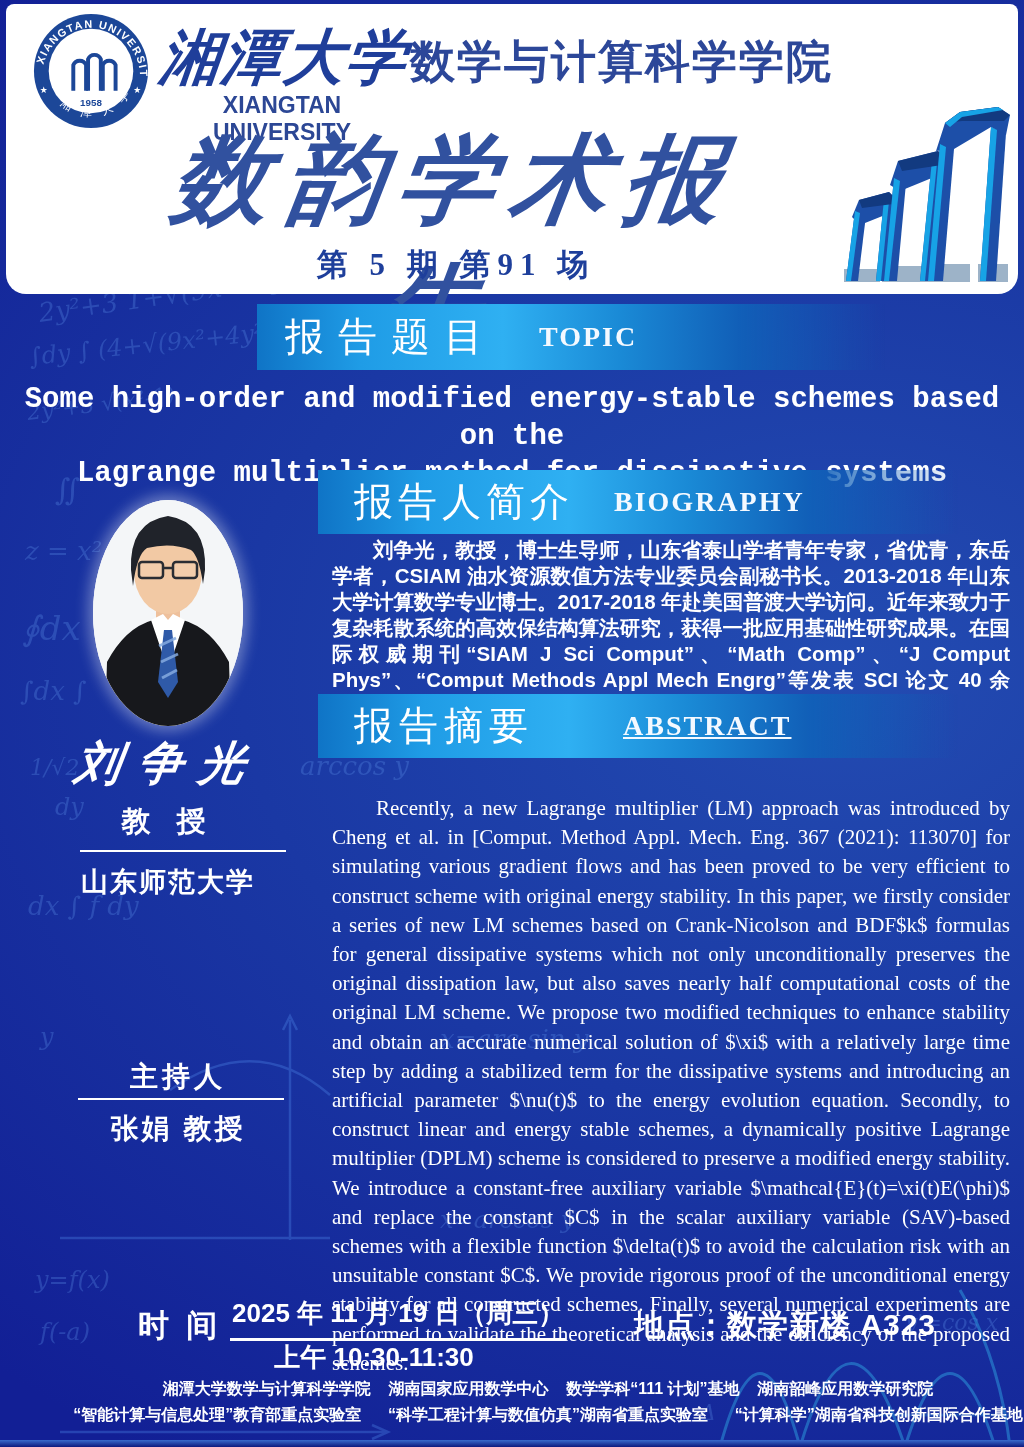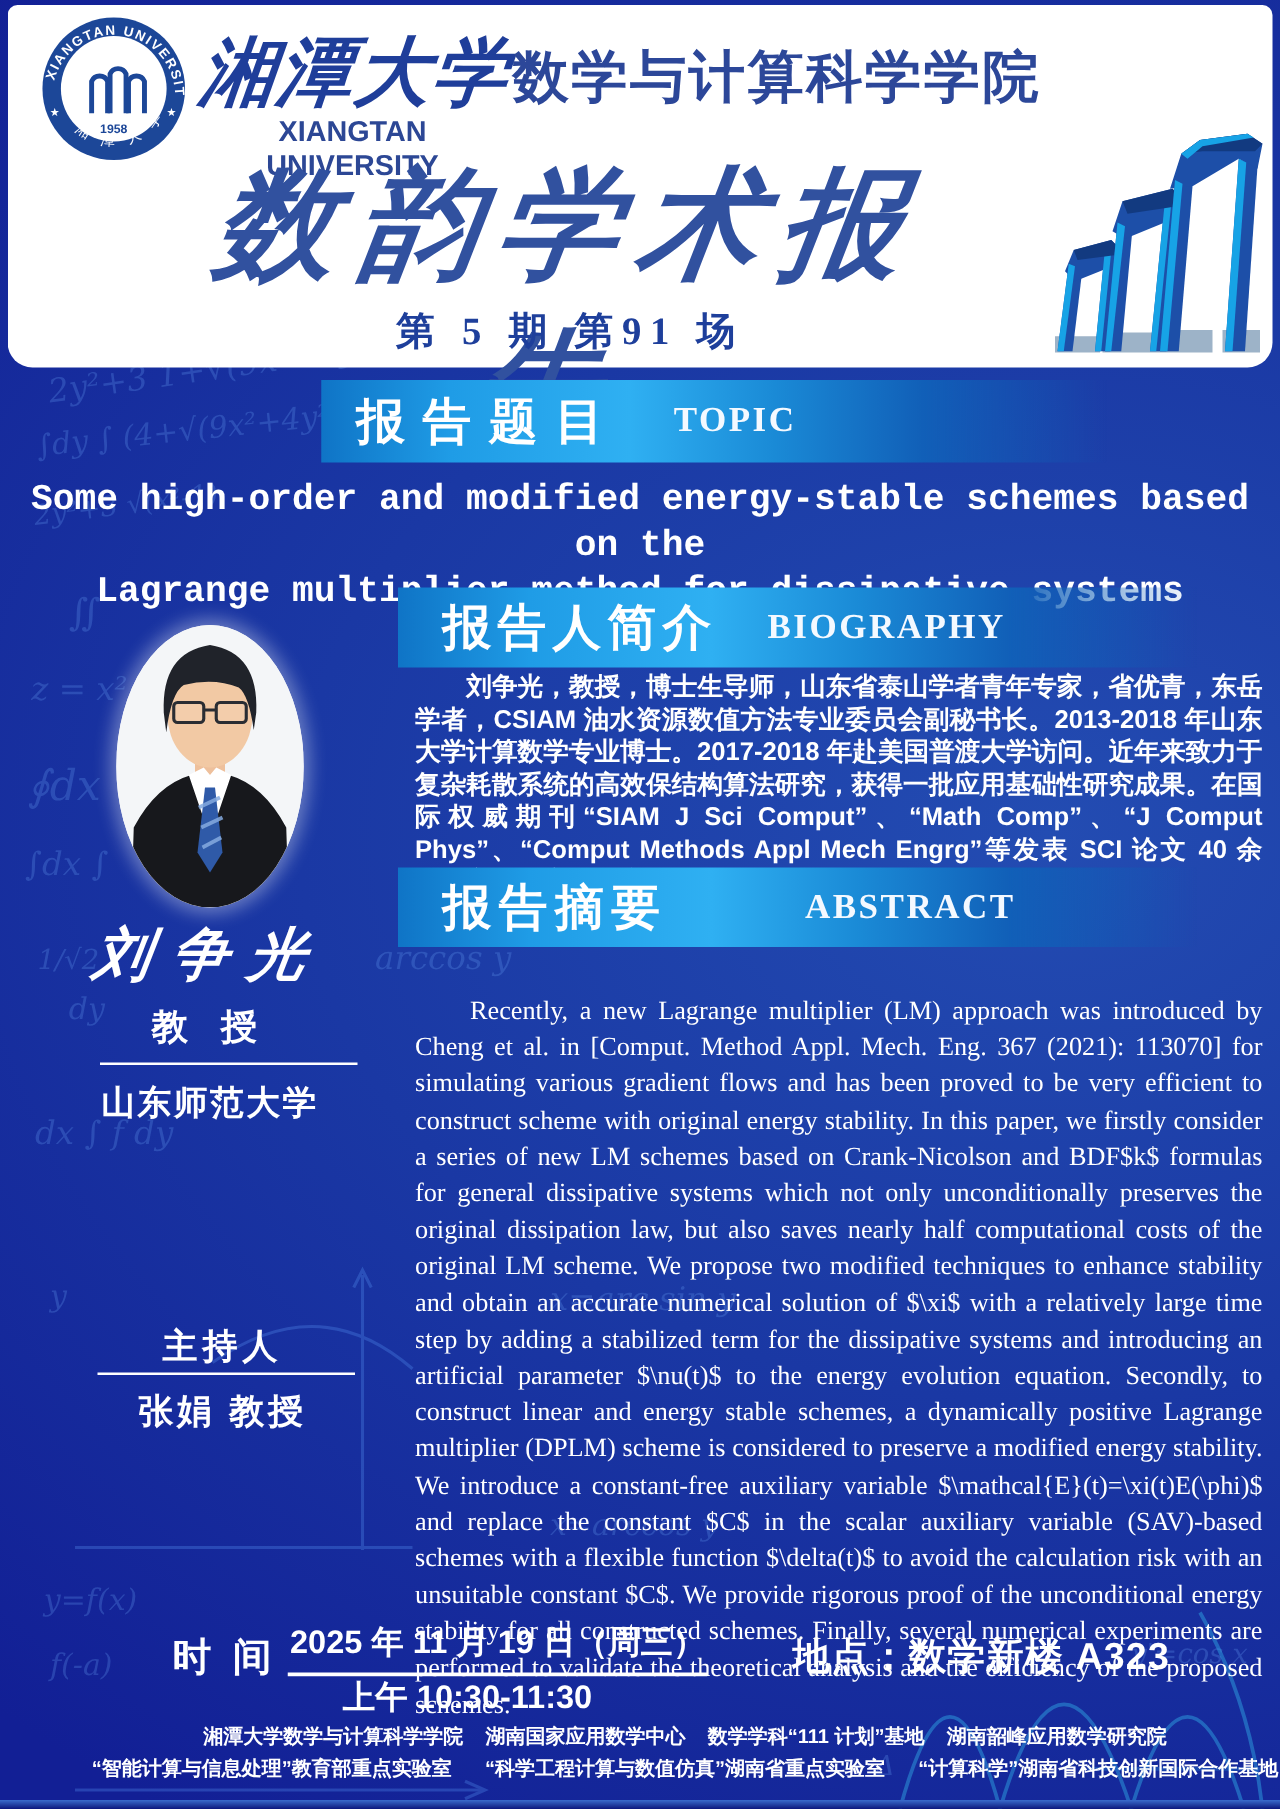--- a/index.html
+++ b/index.html
@@ -25,32 +25,32 @@
   .series-title{position:absolute;left:110px;top:112px;width:660px;text-align:center;
     font-size:97px;font-weight:bold;font-style:italic;color:#31519f;
     letter-spacing:16px;transform:skewX(-8deg);}
   .session{position:absolute;left:170px;top:240px;width:560px;text-align:center;
     font-family:"Liberation Serif",serif;font-size:31px;font-weight:bold;
     color:#1e3f9b;letter-spacing:7px;}
   .building{position:absolute;right:4px;top:99px;width:182px;height:195px;}
   
   .banner{position:absolute;height:64px;display:flex;align-items:center;
     background:linear-gradient(90deg,#0f74c6 0%,#1f9ce6 16%,#2fb0f2 38%,#1a8ad6 56%,#1160b8 74%,rgba(18,34,154,0) 97%);}
-  .banner .cn{font-size:39px;font-weight:bold;color:#ffffff;}
+  .banner .cn{font-size:39px;font-weight:normal;color:#ffffff;}
   .banner .en{font-family:"Liberation Serif",serif;font-size:28px;font-weight:bold;
     color:#f4f9ff;letter-spacing:2px;}
   .topic-banner{left:257px;top:304px;width:648px;height:66px;}
   .topic-banner .cn{margin-left:28px;letter-spacing:14px;}
   .topic-banner .en{margin-left:42px;}
   .bio-banner{left:318px;top:470px;width:660px;}
   .bio-banner .cn{margin-left:36px;letter-spacing:5px;}
   .bio-banner .en{margin-left:40px;}
   .abs-banner{left:318px;top:694px;width:660px;gap:44px;}
   .abs-banner .cn{margin-left:36px;letter-spacing:6px;}
-  .abs-banner .en{margin-left:66px;}
+  .abs-banner .en{margin-left:45px;text-decoration:underline;}
   
   .topic-title{position:absolute;left:20px;top:381px;width:984px;text-align:center;
     font-family:Liberation Mono, monospace;font-size:29px;font-weight:bold;color:#ffffff;
     line-height:37px;}
   
   .bio-text{position:absolute;left:332px;top:537px;width:678px;color:#ffffff;
     font-size:20.5px;font-weight:bold;line-height:26px;text-align:justify;
     text-indent:2em;}
   .abs-text{position:absolute;left:332px;top:794px;width:678px;color:#ffffff;
     font-family:"Liberation Serif",serif;font-size:21px;font-weight:normal;

